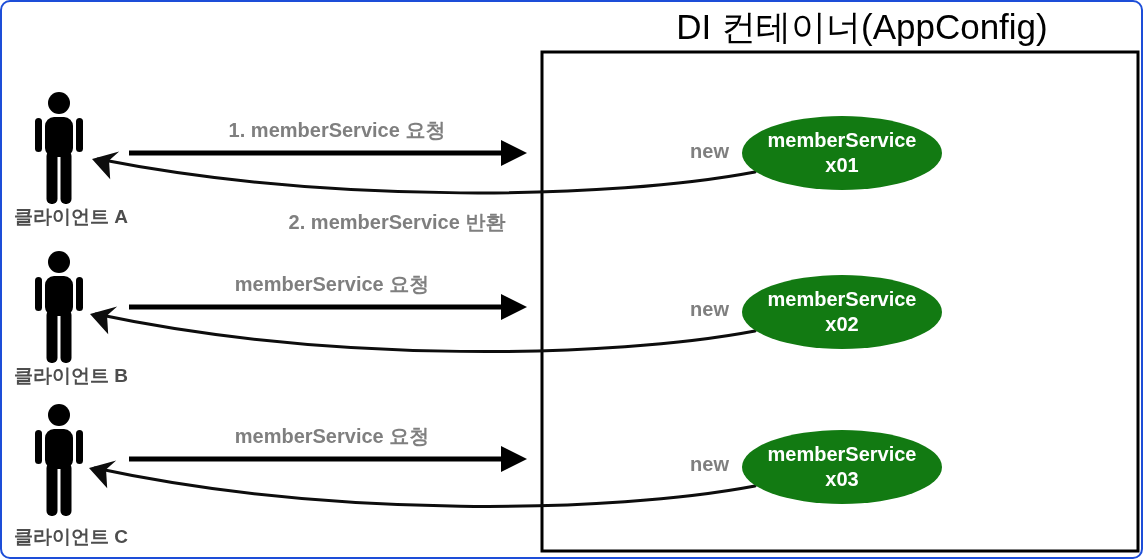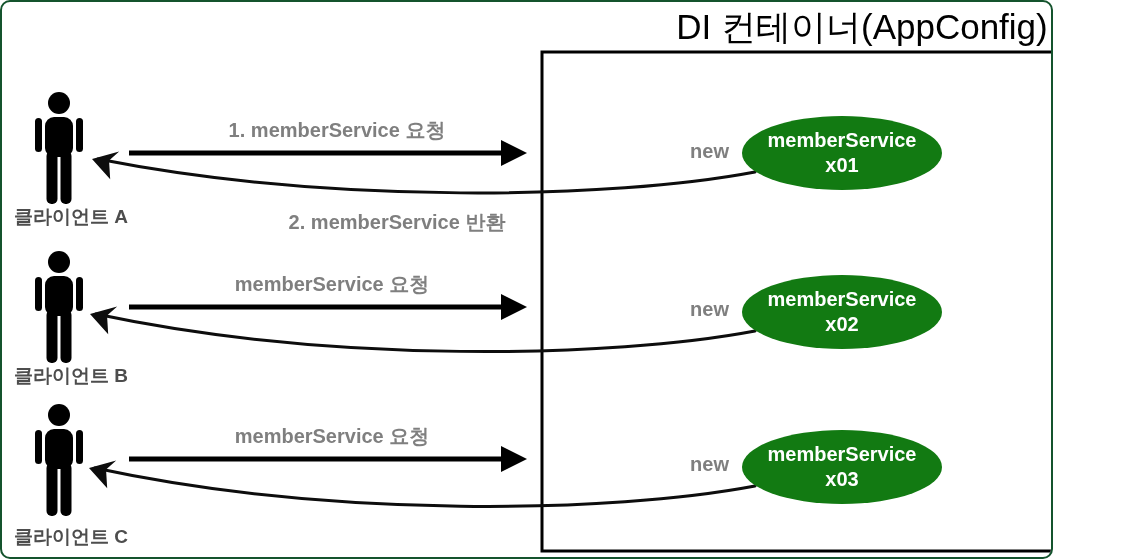--- a/index.html
+++ b/index.html
@@ -1,22 +1,22 @@
 <!DOCTYPE html>
 <html><head>
 <meta charset="utf-8">
 <style>
   html, body { margin: 0; padding: 0; background: #ffffff; }
   .frame {
     position: relative;
-    width: 1053px;
+    width: 1143px;
     height: 559px;
     box-sizing: border-box;
     background: #ffffff;
-    border: 2px solid #14532d;
+    border: 2px solid #1d4ed8;
     border-radius: 10px;
     overflow: hidden;
   }
   svg { display: block; }
   svg text { font-family: "Liberation Sans", sans-serif; }
   .title-text   { font-size: 35px; fill: #000000; }
   .muted-label  { font-size: 20px; font-weight: bold; fill: #7f7f7f; }
   .client-label { font-size: 19px; font-weight: bold; fill: #4d4d4d; }
   .service-text { font-size: 20px; font-weight: bold; fill: #ffffff; }
   .request-line  { stroke: #000000; stroke-width: 5; }

